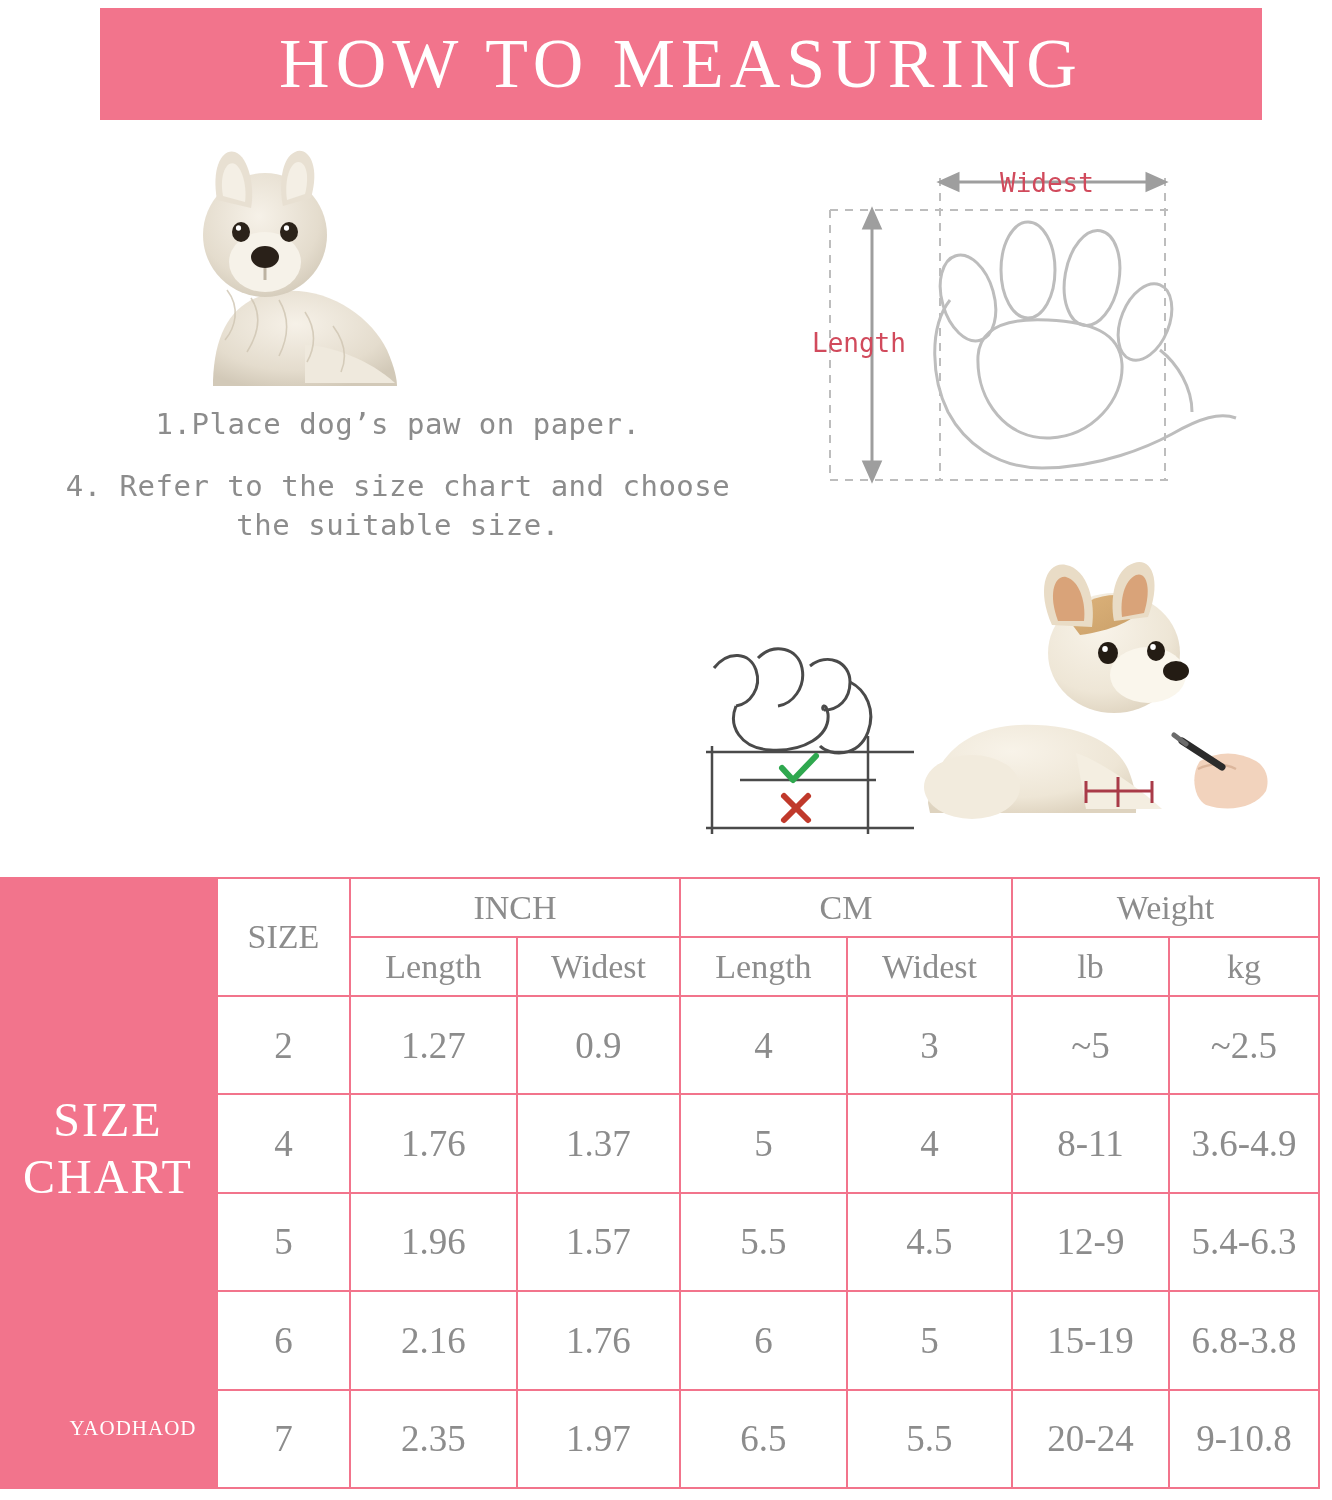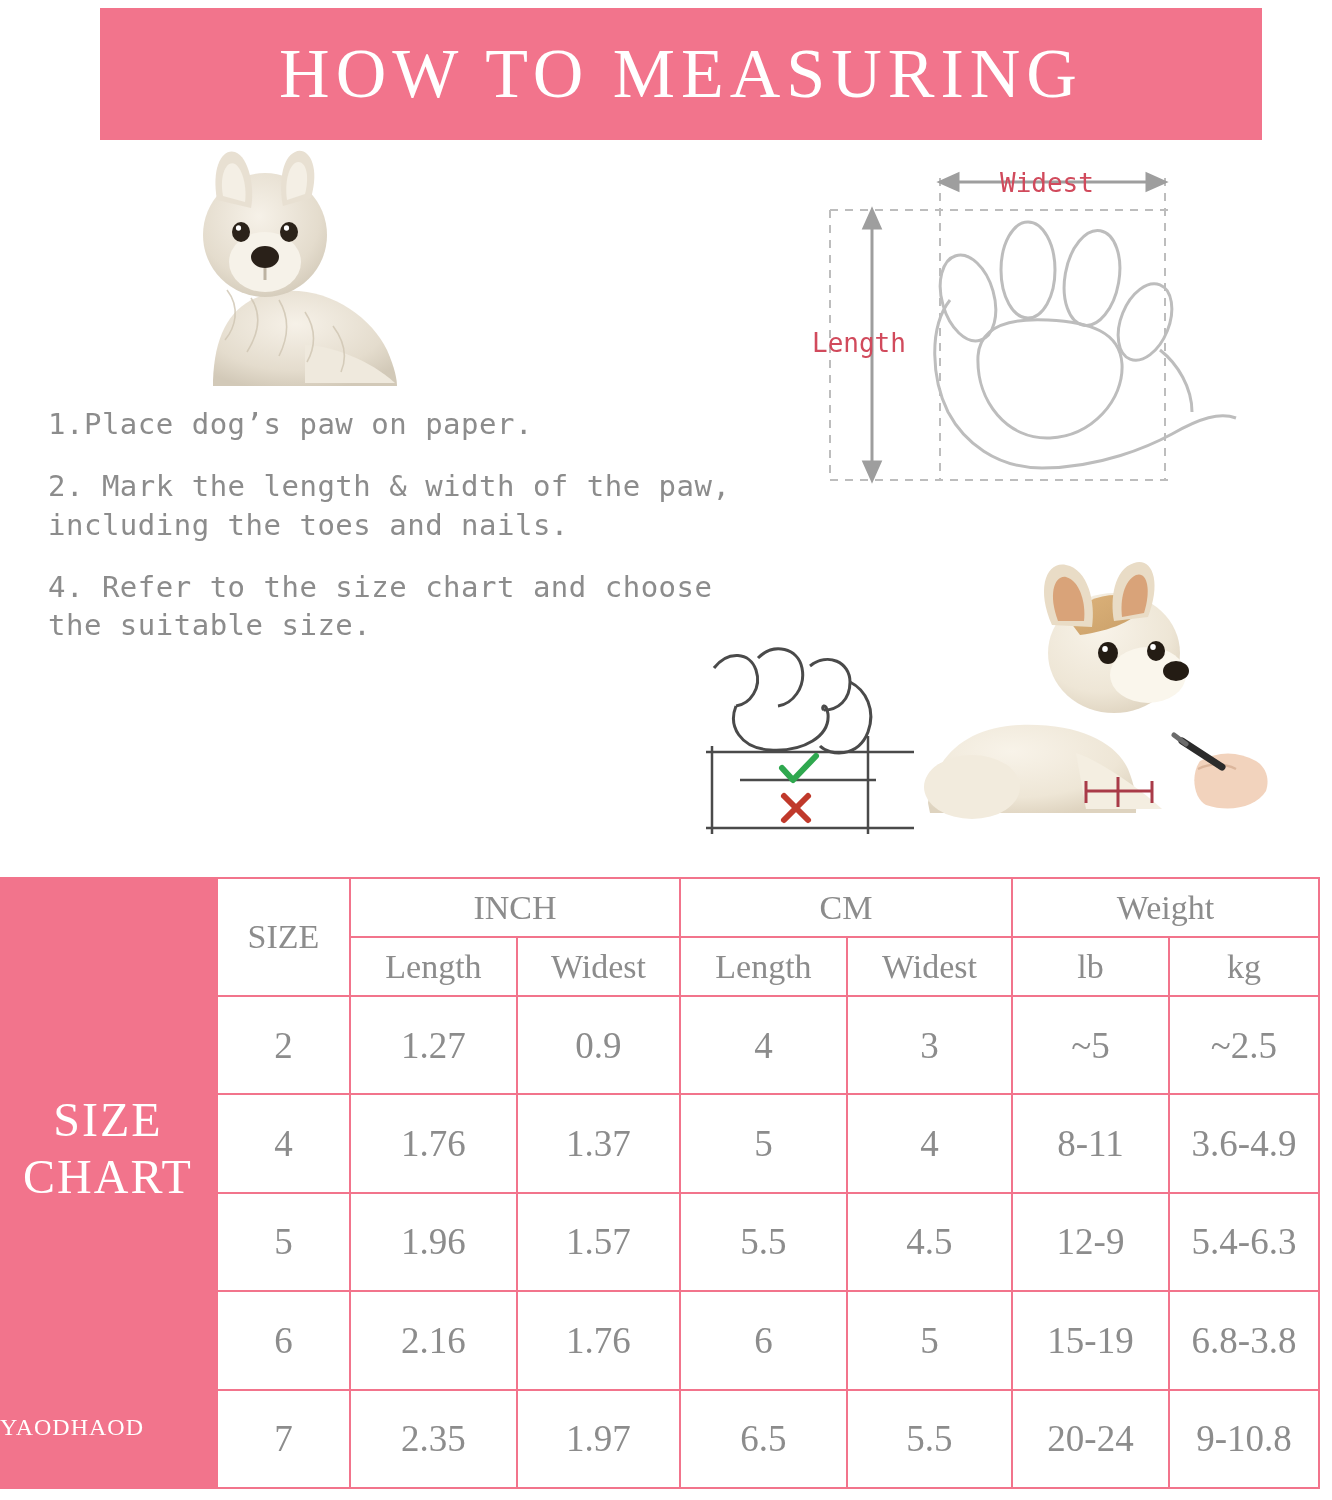--- a/index.html
+++ b/index.html
@@ -14,21 +14,21 @@
     overflow: hidden;
     position: relative;
   }
 
   
   .header-band {
     position: absolute;
     left: 100px;
     top: 8px;
     width: 1162px;
-    height: 132px;
+    height: 112px;
     background: #f2748c;
     display: flex;
     align-items: center;
     justify-content: center;
   }
   .header-title {
     color: #ffffff;
     font-family: "Liberation Serif", serif;
     font-size: 70px;
     letter-spacing: 6px;
@@ -43,20 +43,21 @@
     top: 405px;
     width: 700px;
   }
   .instr-line {
     color: #8c8c8c;
     font-family: "DejaVu Sans Mono", monospace;
     font-size: 29px;
     line-height: 1.32;
     margin-bottom: 24px;
     letter-spacing: 0.5px;
+    text-align: center;
   }
 
   
   .dog-photo {
     position: absolute;
     left: 155px;
     top: 140px;
     width: 265px;
     height: 255px;
   }
@@ -128,24 +129,25 @@
     font-family: "Liberation Serif", serif;
     font-size: 48px;
     line-height: 1.18;
     letter-spacing: 2px;
   }
   .chart-left .brand {
     position: absolute;
     bottom: 48px;
     left: 0;
     width: 100%;
-    text-align: left;
+    text-align: center;
     font-family: "Liberation Serif", serif;
-    font-size: 24px;
+    font-size: 21px;
     letter-spacing: 1px;
+    padding-left: 25px;
   }
 
   table.size-table {
     border-collapse: collapse;
     width: 1102px;
     table-layout: fixed;
   }
   table.size-table td, table.size-table th {
     border: 2px solid #f2748c;
     text-align: center;
@@ -207,21 +209,20 @@
       <path d="M96 158 C108 176 102 196 92 212"></path>
       <path d="M124 160 C136 180 132 200 124 216"></path>
       <path d="M150 172 C162 190 160 208 152 222"></path>
       <path d="M178 186 C190 202 192 218 186 232"></path>
     </g>
   </svg>
 </div>
 
 <div class="instructions">
   <div class="instr-line">1.Place dog’s paw on paper.</div>
-  <div class="instr-line">2. Mark the length &amp; width of the paw, including the toes and nails.</div>
   <div class="instr-line">4. Refer to the size chart and choose the suitable size.</div>
 </div>
 
 <div class="paw-diagram">
   <svg width="450" height="370" viewBox="0 0 450 370">
 
     <g stroke="#bdbdbd" stroke-width="2" stroke-dasharray="8 7" fill="none">
       <path d="M30 60 L370 60"></path>
       <path d="M30 330 L370 330"></path>
       <path d="M140 28 L140 330"></path>

